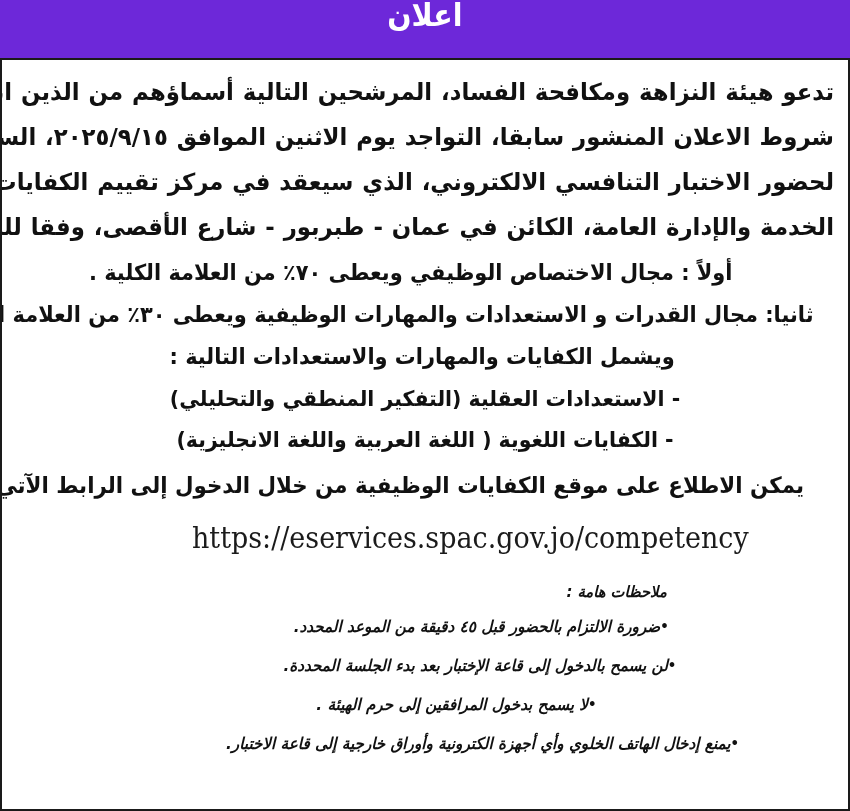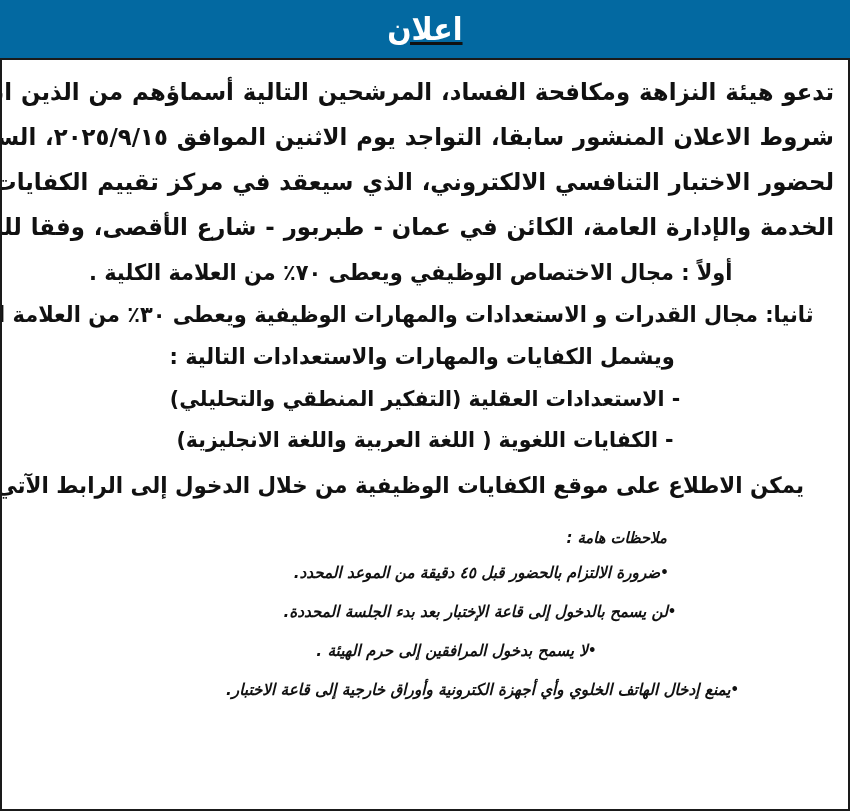--- a/index.html
+++ b/index.html
@@ -13,24 +13,23 @@
   .page{
     width:850px;height:811px;
     display:flex;flex-direction:column;
     background:#ffffff;
     box-sizing:border-box;
     position:relative;
   }
   
   .banner{
     height:58px;min-height:58px;
-    background:#0369a1;
-    display:flex;align-items:center;justify-content:center;
+    background:#6d28d9;
+    display:flex;align-items:flex-start;justify-content:center;
     box-sizing:border-box;
-    text-decoration:underline;
   }
   .banner-title{
     color:#ffffff;
     font-size:31px;
     font-weight:bold;
     letter-spacing:1px;
     line-height:1;
     font-family:"DejaVu Sans","Liberation Sans",sans-serif;
     transform:scaleX(0.92);
   }
@@ -194,20 +193,23 @@
     <div class="rule-line second">ثانيا: مجال القدرات و الاستعدادات والمهارات الوظيفية ويعطى ٣٠٪ من العلامة الكلية .</div>
 
     <div class="comp-intro">ويشمل الكفايات والمهارات والاستعدادات التالية :</div>
     <div class="comp-item">- الاستعدادات العقلية (التفكير المنطقي والتحليلي)</div>
     <div class="comp-item">- الكفايات اللغوية ( اللغة العربية واللغة الانجليزية)</div>
 
     <div class="spacer-sm"></div>
 
     <div class="link-intro">يمكن الاطلاع على موقع الكفايات الوظيفية من خلال الدخول إلى الرابط الآتي:</div>
 
+    <div class="url-wrap">
+      <span class="url">https://eservices.spac.gov.jo/competency</span>
+    </div>
 
     <div class="notes">
       <div class="notes-title">ملاحظات هامة :</div>
 
       <div class="note-item n1">
         <span class="bullet">•</span><span>ضرورة الالتزام بالحضور قبل ٤٥ دقيقة من الموعد المحدد.</span>
       </div>
 
       <div class="note-item n2">
         <span class="bullet">•</span><span>لن يسمح بالدخول إلى قاعة الإختبار بعد بدء الجلسة المحددة.</span>

